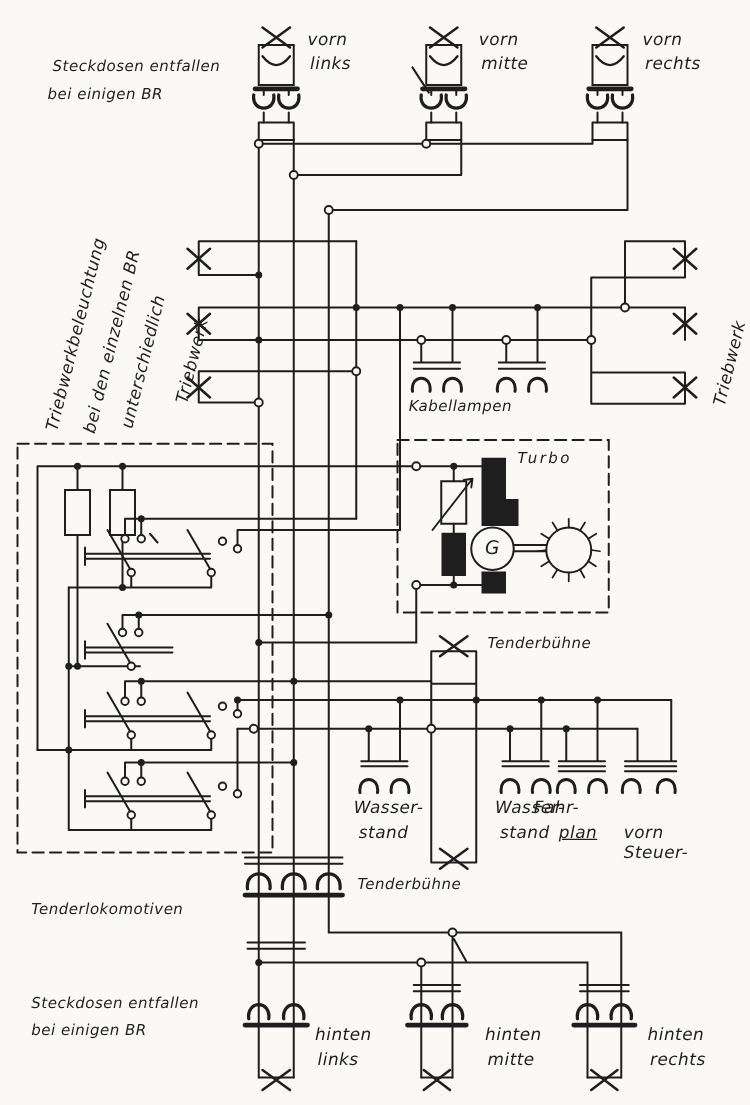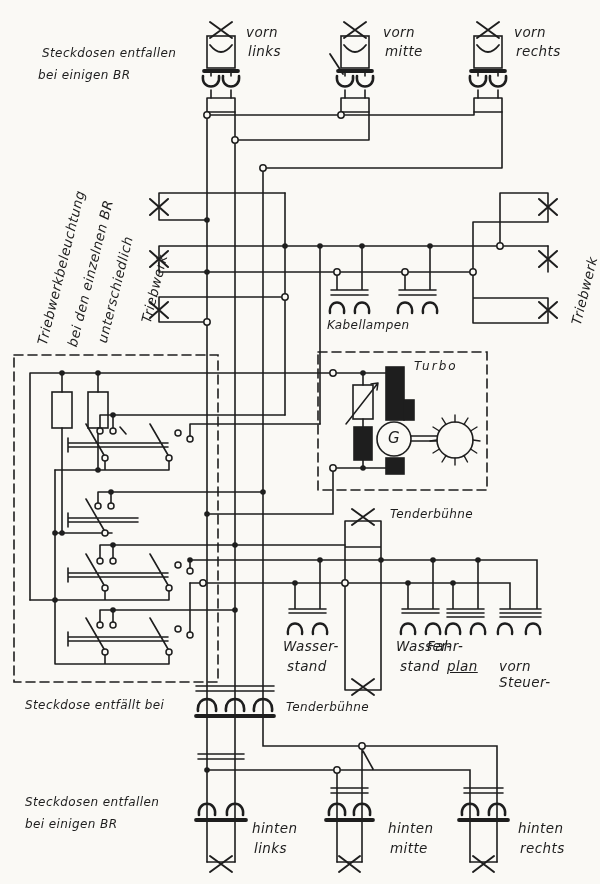--- a/index.html
+++ b/index.html
@@ -272,21 +272,21 @@
 <div class="lbl" style="left:287px;top:656px;">stand</div>
 <div class="lbl" style="left:396px;top:636px;">Wasser-</div>
 <div class="lbl" style="left:400px;top:656px;">stand</div>
 <div class="lbl" style="left:427px;top:636px;">Fahr-</div>
 <div class="lbl" style="left:447px;top:656px;text-decoration:underline;">plan</div>
 <div class="lbl" style="left:499px;top:672px;">Steuer-</div>
 <div class="lbl" style="left:499px;top:656px;">vorn</div>
 
 <div class="lbl big" style="left:262px;top:698px;padding-left:24px;">Tenderbühne</div>
 
-<div class="lbl big" style="left:25px;top:696px;">Steckdose entfällt bei</div>
+<div class="lbl big" style="left:25px;top:718px;">Tenderlokomotiven</div>
 
 <div class="lbl big" style="left:25px;top:793px;">Steckdosen entfallen</div>
 <div class="lbl big" style="left:25px;top:815px;">bei einigen BR</div>
 
 <div class="lbl" style="left:252px;top:818px;">hinten</div>
 <div class="lbl" style="left:254px;top:838px;">links</div>
 <div class="lbl" style="left:388px;top:818px;">hinten</div>
 <div class="lbl" style="left:390px;top:838px;">mitte</div>
 <div class="lbl" style="left:518px;top:818px;">hinten</div>
 <div class="lbl" style="left:520px;top:838px;">rechts</div>

